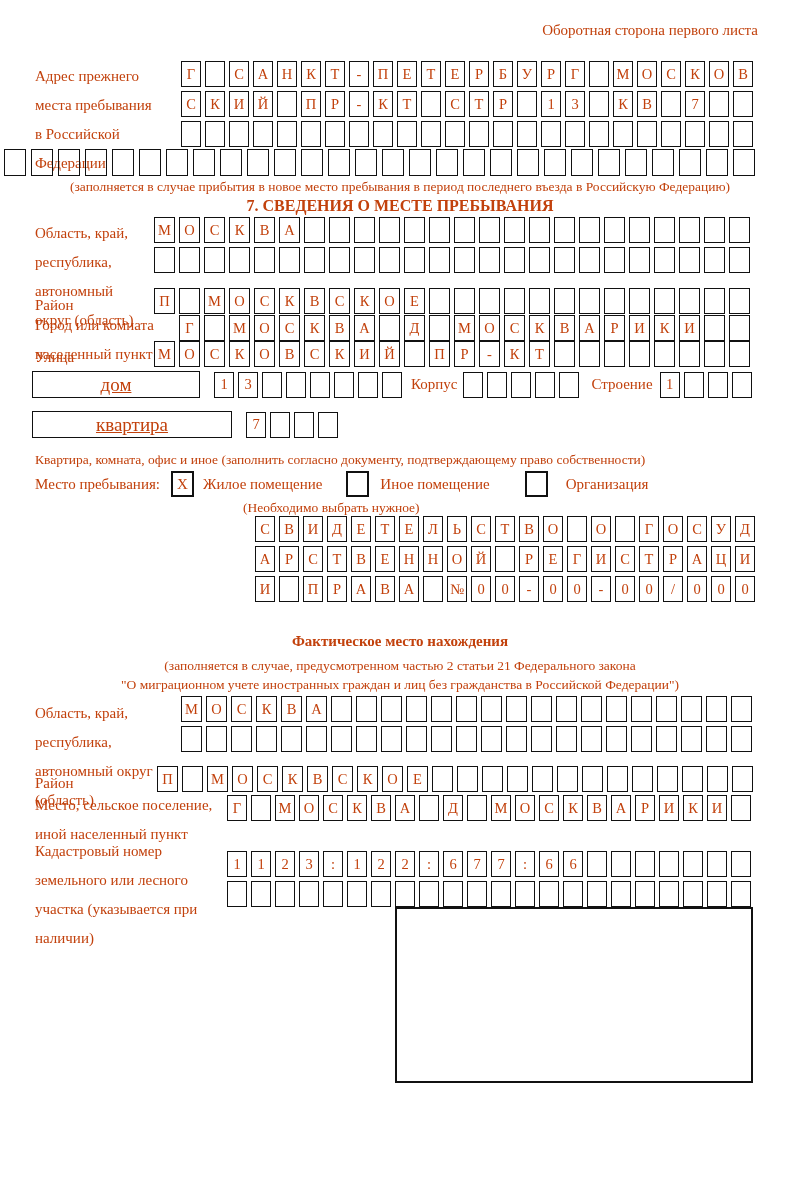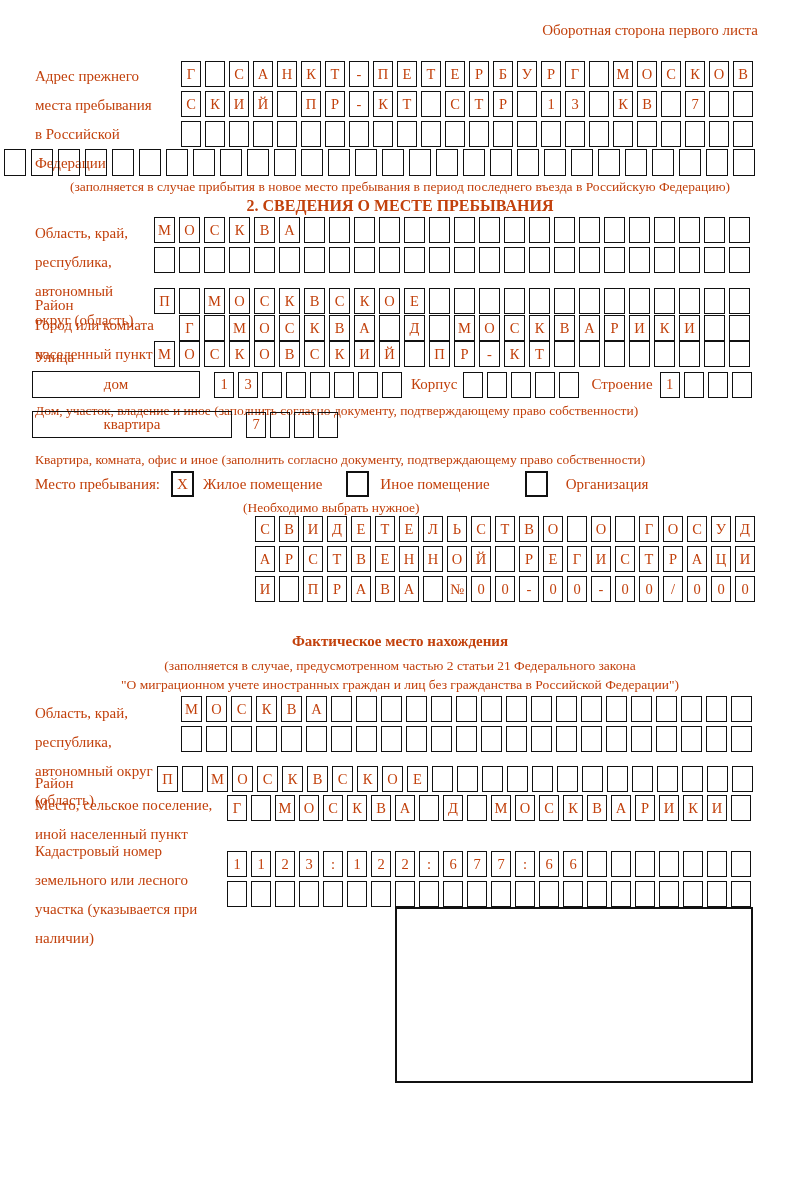--- a/index.html
+++ b/index.html
@@ -10,21 +10,21 @@
   .note{font-size:13.5px;}
   .center{text-align:center;width:100%;left:0;}
   .bold{font-weight:bold;}
   .cells{display:flex;column-gap:4px;}
   .cell{box-sizing:border-box;width:21px;height:26px;border:1.7px solid #111;
         display:flex;align-items:center;justify-content:center;font-size:14.5px;flex:none;}
   .cells-sm .cell{width:20px;}
   .cells-w{column-gap:5px;}
   .cells-w .cell{width:22px;height:27px;}
   .label-box{box-sizing:border-box;height:27px;border:1.7px solid #111;
-        display:flex;align-items:center;justify-content:center;font-size:15px;flex:none;}
+        display:flex;align-items:center;justify-content:center;font-size:19px;flex:none;text-decoration:underline;}
   .row-flex{display:flex;align-items:center;}
   .chk{box-sizing:border-box;width:23px;height:26px;border:2px solid #111;
         display:flex;align-items:center;justify-content:center;font-size:15px;flex:none;}
   .stamp-box{box-sizing:border-box;border:2px solid #111;background:#fff;}
   .inline-label{white-space:nowrap;}
 </style>
 </head>
 <body>
 
 <div class="page">
@@ -135,21 +135,21 @@
       <span class="cell"></span>
       <span class="cell"></span>
       <span class="cell"></span>
       <span class="cell"></span>
       <span class="cell"></span>
       <span class="cell"></span>
       <span class="cell"></span>
     </div>
   <div class="abs note center" style="top:179px;">(заполняется в случае прибытия в новое место пребывания в период последнего въезда в Российскую Федерацию)</div>
 
-  <div class="abs bold center" style="top:197px;font-size:16px;">2. СВЕДЕНИЯ О МЕСТЕ ПРЕБЫВАНИЯ</div>
+  <div class="abs bold center" style="top:197px;font-size:16px;">7. СВЕДЕНИЯ О МЕСТЕ ПРЕБЫВАНИЯ</div>
 
   <div class="abs lbl" style="left:35px;top:219px;width:115px;">Область, край, республика, автономный округ (область)</div>
   <div class="abs cells" style="left:154px;top:217px;">
       <span class="cell">М</span>
       <span class="cell">О</span>
       <span class="cell">С</span>
       <span class="cell">К</span>
       <span class="cell">В</span>
       <span class="cell">А</span>
       <span class="cell"></span>
@@ -302,21 +302,20 @@
         <span class="cell"></span>
       </div>
     <div class="inline-label" style="margin-left:12px;">Строение</div>
     <div class="cells cells-sm" style="margin-left:7px;">
         <span class="cell">1</span>
         <span class="cell"></span>
         <span class="cell"></span>
         <span class="cell"></span>
       </div>
   </div>
-  <div class="abs note" style="left:35px;top:403px;">Дом, участок, владение и иное (заполнить согласно документу, подтверждающему право собственности)</div>
 
   <div class="abs row-flex" style="left:32px;top:411px;">
     <div class="label-box" style="width:200px;">квартира</div>
     <div class="cells cells-sm" style="margin-left:14px;">
         <span class="cell">7</span>
         <span class="cell"></span>
         <span class="cell"></span>
         <span class="cell"></span>
       </div>
   </div>

